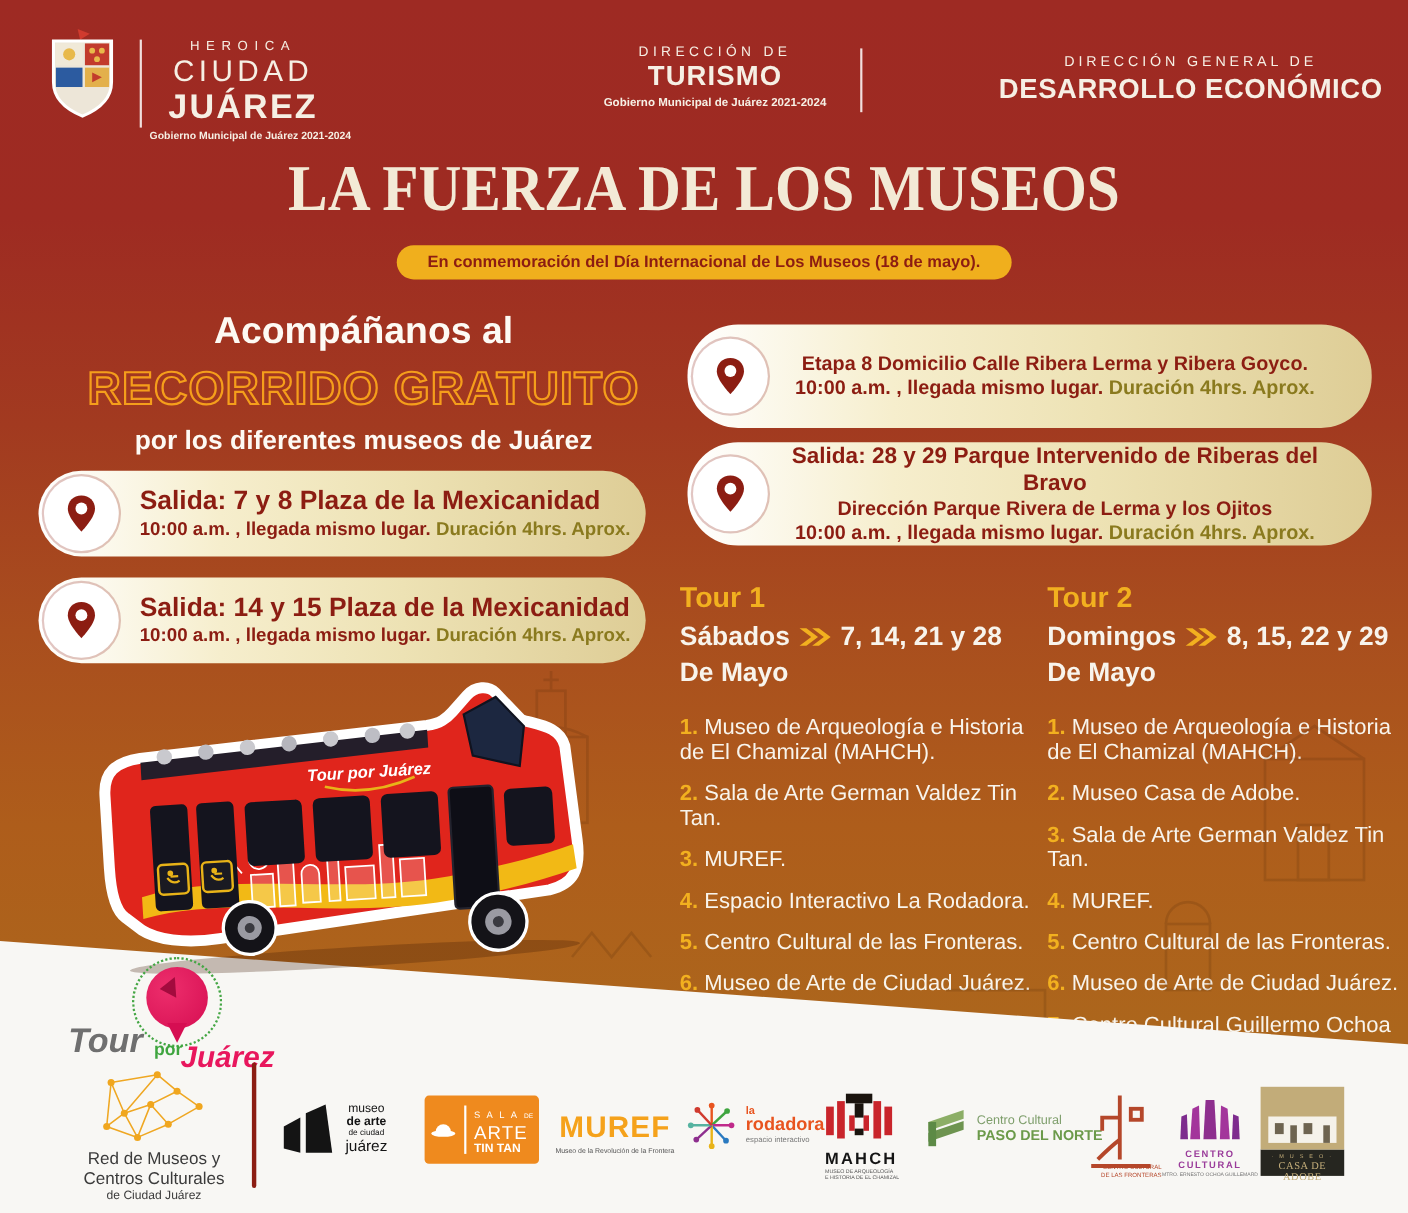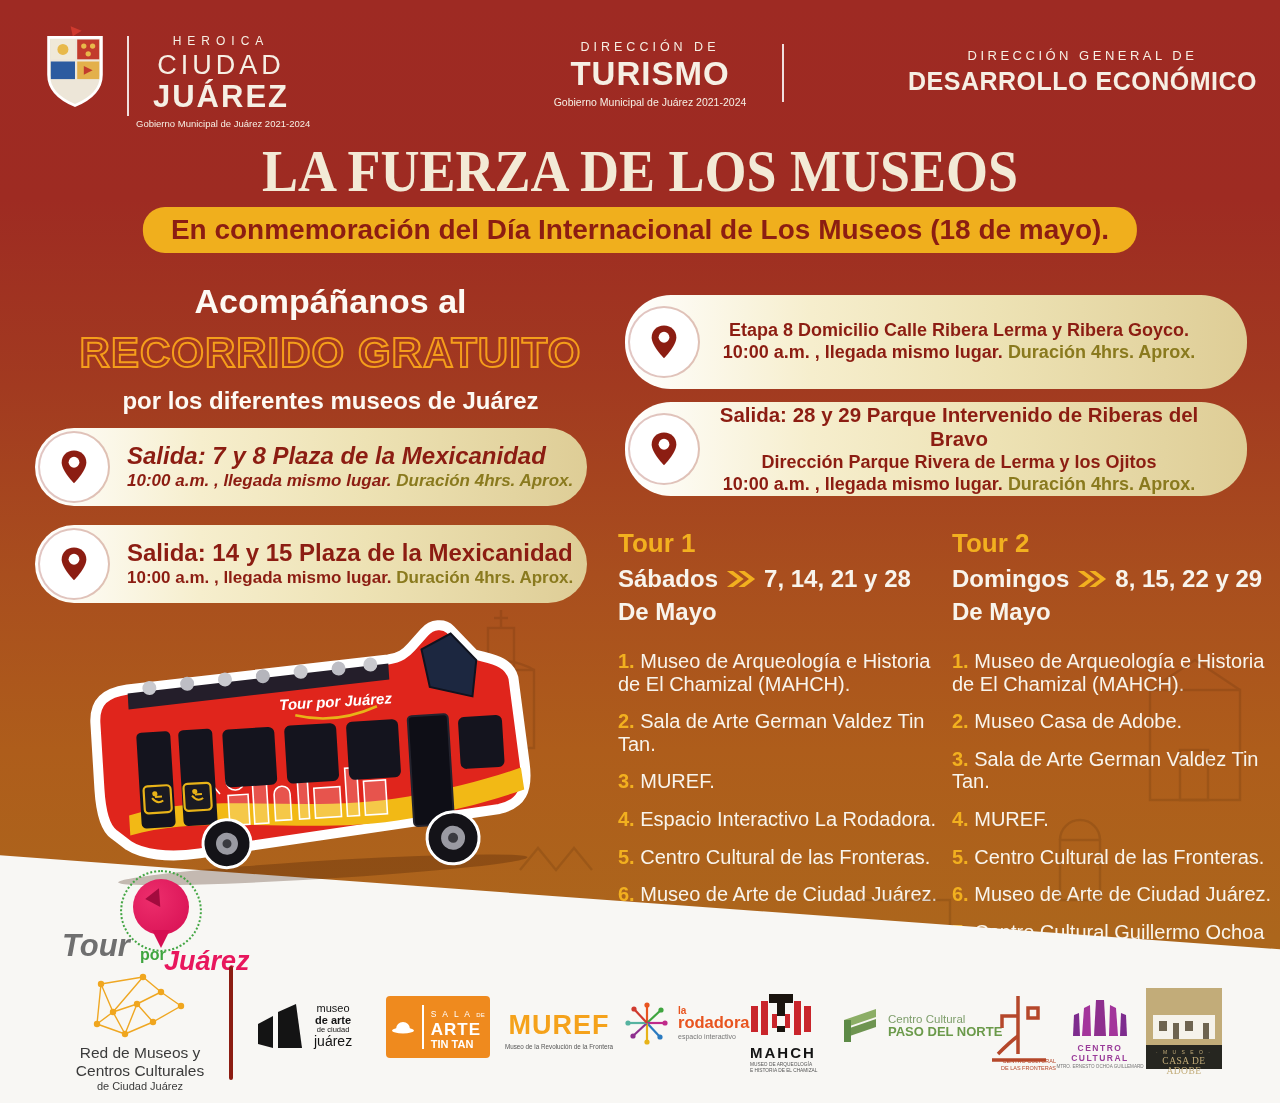--- a/index.html
+++ b/index.html
@@ -10,53 +10,53 @@
   
   .crest { position:absolute; left:42px; top:24px; }
   .vdiv { position:absolute; width:2px; background:rgba(255,255,255,.85); }
   .vdiv1 { left:127px; top:36px; height:80px; }
   .vdiv2 { left:782px; top:44px; height:58px; }
   .hdr-block { position:absolute; color:#F6EFE4; text-align:center; }
   .city-block { left:136px; top:34px; width:170px; }
   .kicker { font-size:12px; letter-spacing:6px; font-weight:400; }
   .city-line1 { font-size:27px; letter-spacing:4px; font-weight:300; margin-top:2px; }
   .city-line2 { font-size:31px; letter-spacing:2px; font-weight:700; margin-top:-2px; }
-  .hdr-sub { font-size:9.5px; font-weight:400; margin-top:3px; white-space:nowrap; }
+  .hdr-sub { font-size:9.5px; font-weight:700; margin-top:3px; white-space:nowrap; }
   .turismo-block { left:530px; top:40px; width:240px; }
   .turismo-block .kicker { letter-spacing:4px; font-size:12.5px; }
-  .turismo-name { font-size:33px; font-weight:700; letter-spacing:1px; margin-top:1px; }
+  .turismo-name { font-size:25px; font-weight:700; letter-spacing:1px; margin-top:1px; }
   .turismo-block .hdr-sub { font-size:10.5px; }
   .des-block { left:895px; top:48px; width:375px; }
   .des-block .kicker { letter-spacing:3.5px; font-size:13px; }
   .des-name { font-size:25px; font-weight:700; letter-spacing:.5px; margin-top:4px; }
 
   
   .main-title { position:absolute; top:140px; left:0; width:100%; text-align:center;
     font-family:"Liberation Serif", serif; font-weight:700; font-size:54px; color:#F3EAD6;
     transform:scaleY(1.1); letter-spacing:0px; }
-  .banner-pill { position:absolute; top:207px; left:50%; transform:translateX(-50%);
+  .banner-pill { position:absolute; top:223px; left:50%; transform:translateX(-50%);
     background:#F0AF1D; border-radius:22px; padding:7px 28px; white-space:nowrap;
-    color:#8C1D12; font-weight:700; font-size:28px; }
+    color:#8C1D12; font-weight:700; font-size:15px; }
 
   
   .intro { position:absolute; left:38px; top:282px; width:585px; text-align:center; color:#FDFAF4; }
   .intro-l1 { font-size:34px; font-weight:700; }
   .intro-l2 { font-size:42px; font-weight:800; letter-spacing:1px; margin-top:8px;
     color:transparent; -webkit-text-stroke:2px #F59E1B; }
   .intro-l3 { font-size:24px; font-weight:700; margin-top:10px; }
 
   
   .pill { position:absolute; border-radius:46px;
     background:linear-gradient(90deg,#FFFFFF 0%,#F6EECD 30%,#EDE2B4 60%,#DECD96 100%);
     display:flex; flex-direction:column; justify-content:center; }
   .pin-badge { position:absolute; left:5px; top:50%; transform:translateY(-50%);
     width:68px; height:68px; background:#fff; border-radius:50%;
     display:flex; align-items:center; justify-content:center; box-shadow:0 0 0 2px rgba(140,29,18,.25); }
   .pill-left { left:35px; width:552px; height:78px; padding-left:92px; }
-  .pl1 { top:428px;font-style:italic; } .pl2 { top:525px; }
+  .pl1 { top:428px; } .pl2 { top:525px; }
   .pill-left .dep-title { font-size:24px; font-weight:700; color:#8C1D12; line-height:1.1; }
   .pill-left .dep-line2 { font-size:17px; font-weight:700; color:#8C1D12; margin-top:2px; }
   .pill-right { left:625px; width:622px; height:94px; text-align:center; padding:0 20px 0 66px; }
   .pr1 { top:295px; } .pr2 { top:402px; }
   .pill-right .dep-title { font-size:20.5px; font-weight:700; color:#8C1D12; line-height:1.2; }
   .pill-right .dep-addr { font-size:18px; font-weight:700; color:#8C1D12; line-height:1.2; }
   .pill-right .dep-line2 { font-size:18px; font-weight:700; color:#8C1D12; line-height:1.2; }
   .dur { color:#8A7A1E; }
 
   
@@ -106,21 +106,21 @@
   .logo-item { display:flex; align-items:center; gap:8px; }
   .ma-logo { left:256px; top:1002px; }
   .ma-text { font-size:11px; color:#141414; line-height:1.05; text-align:center; }
   .ma-text .b { font-weight:700; } .ma-text .s { font-size:7.5px; } .ma-text .j { font-size:14px; }
 
   .tt-logo { left:386px; top:996px; width:104px; height:62px; background:#EF8A1E; border-radius:4px;
     display:flex; align-items:center; justify-content:center; gap:7px; color:#fff; }
   .tt-div { width:1.5px; height:44px; background:#fff; }
   .tt-text { line-height:1; text-align:left; }
   .tt-sala { font-size:8.5px; letter-spacing:2px; } .tt-de { font-size:6px; }
-  .tt-arte { font-size:17px; font-weight:700; letter-spacing:1px; margin-top:1px; }
+  .tt-arte { font-size:17px; font-weight:400; letter-spacing:1px; margin-top:1px; }
   .tt-tintan { font-size:11px; font-weight:700; margin-top:1px; }
 
   .mu-logo { left:500px; top:1010px; width:118px; text-align:center; }
   .mu-name { font-size:27px; font-weight:800; letter-spacing:1px; color:#F5A21B; }
   .mu-sub { font-size:6.3px; color:#555; margin-top:2px; }
 
   .ro-logo { left:624px; top:1000px; }
   .ro-text { text-align:left; line-height:.95; }
   .ro-la { font-size:10px; color:#E8541F; font-weight:700; }
   .ro-name { font-size:16.5px; color:#E8541F; font-weight:700; }

